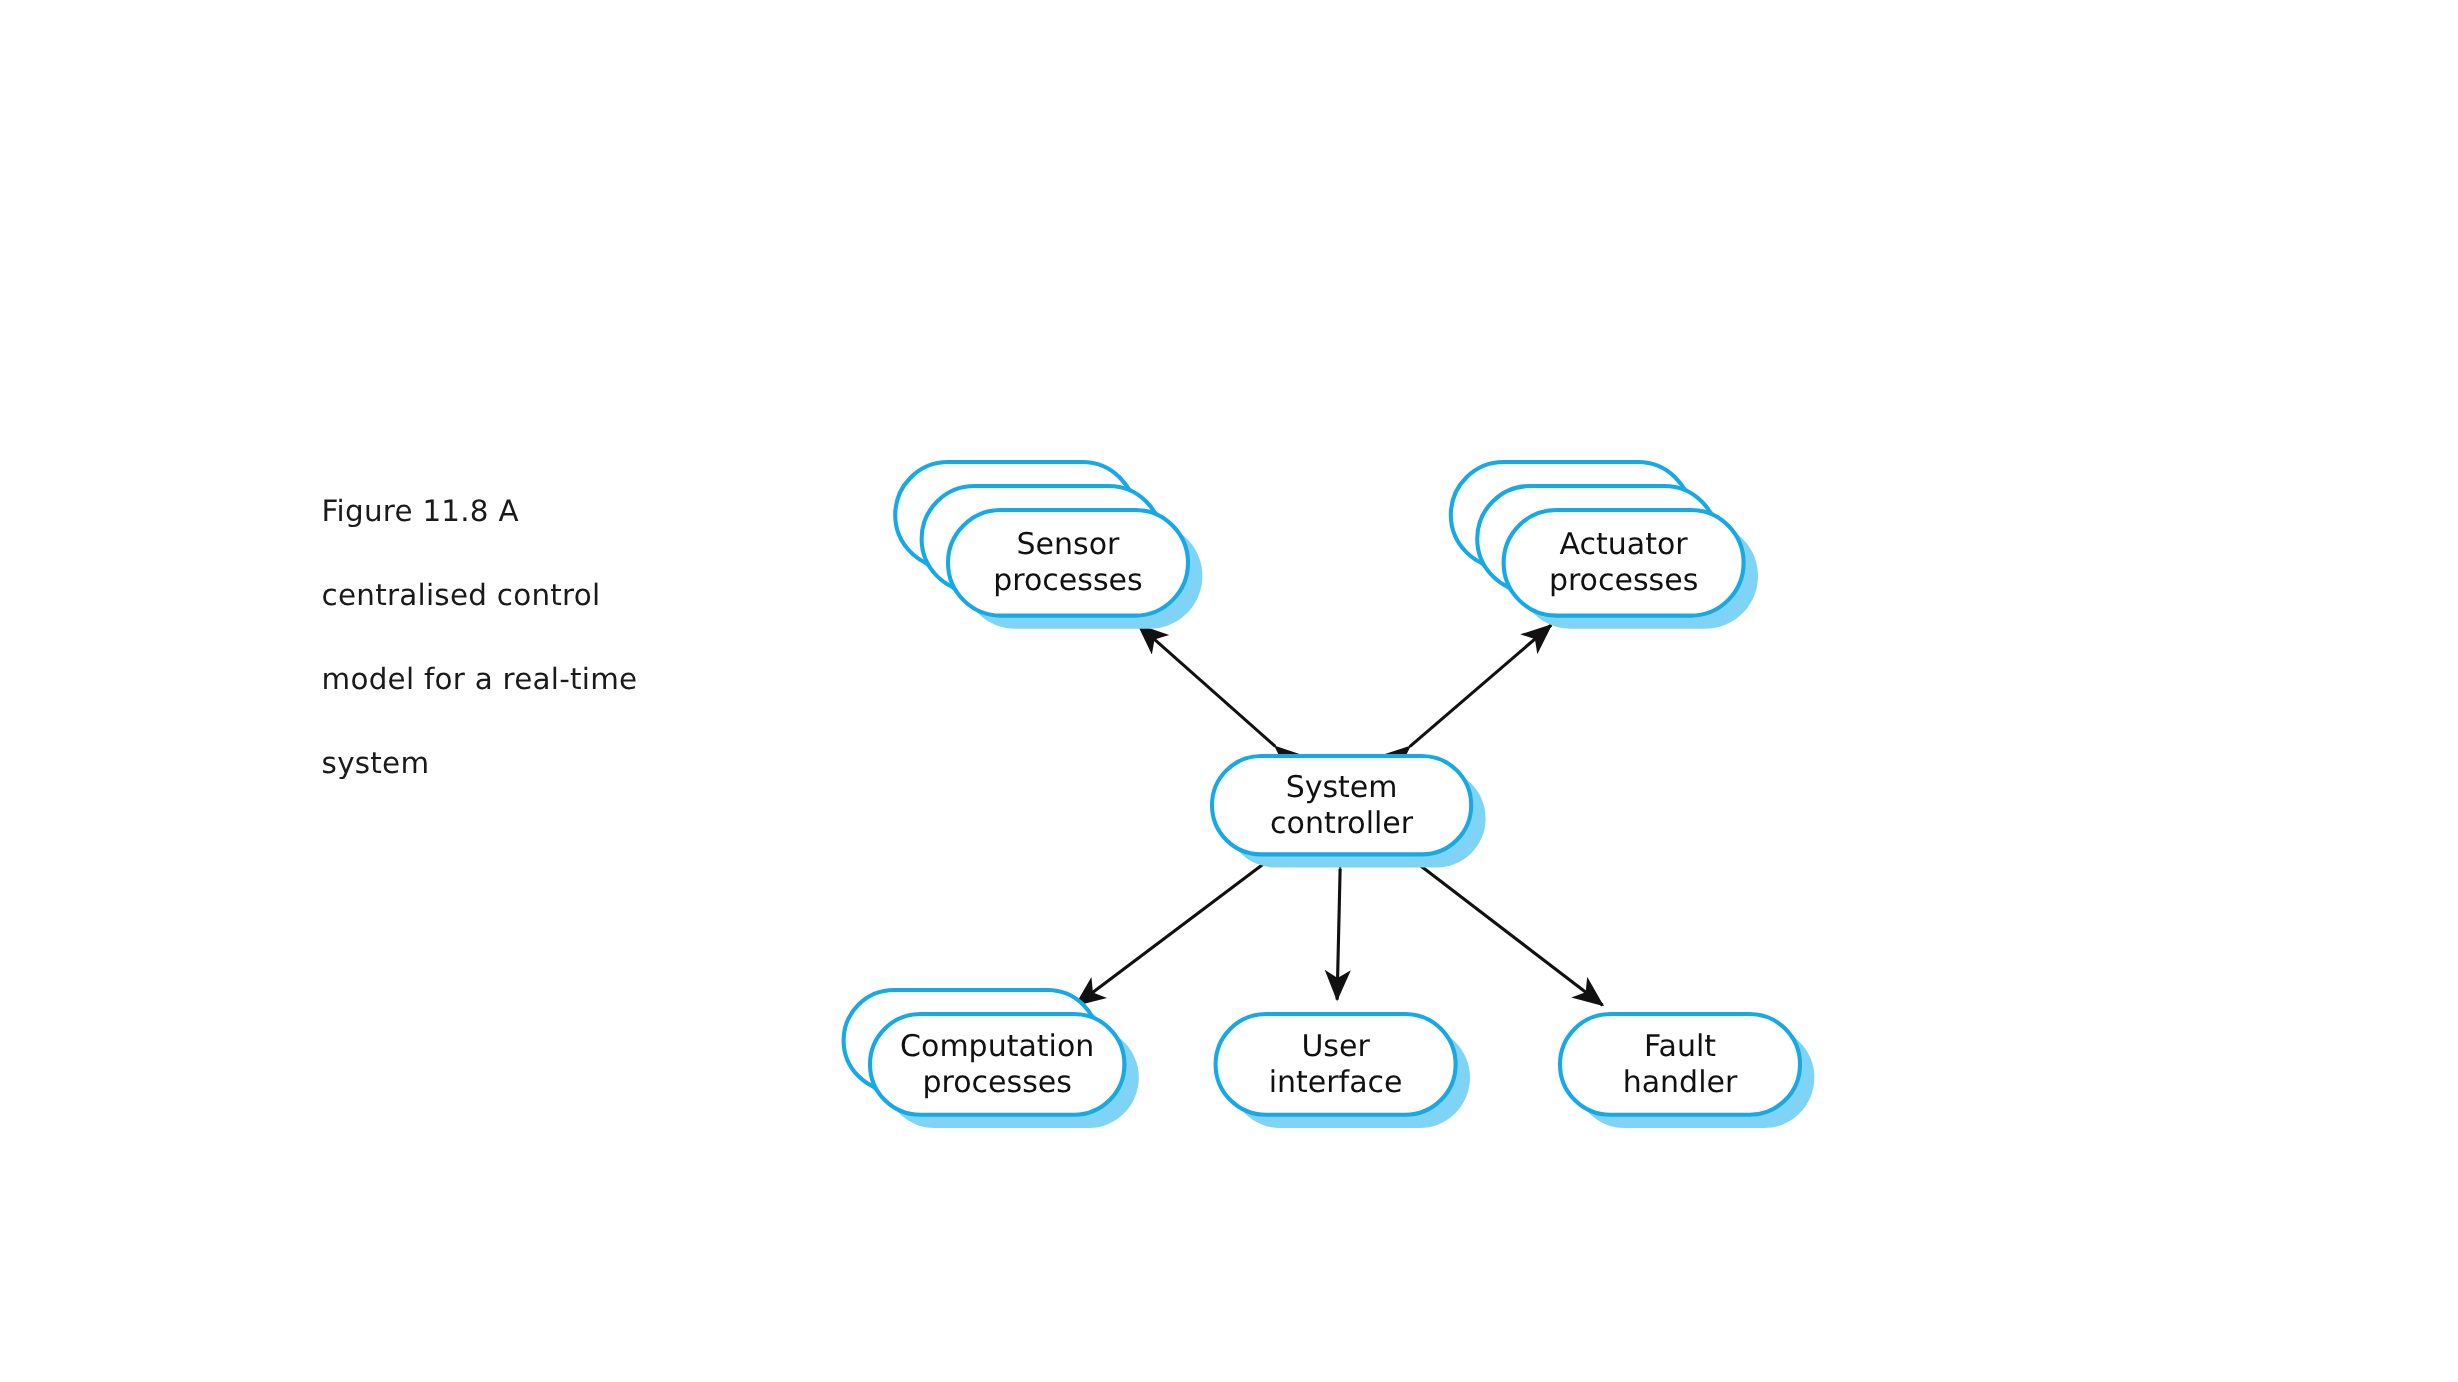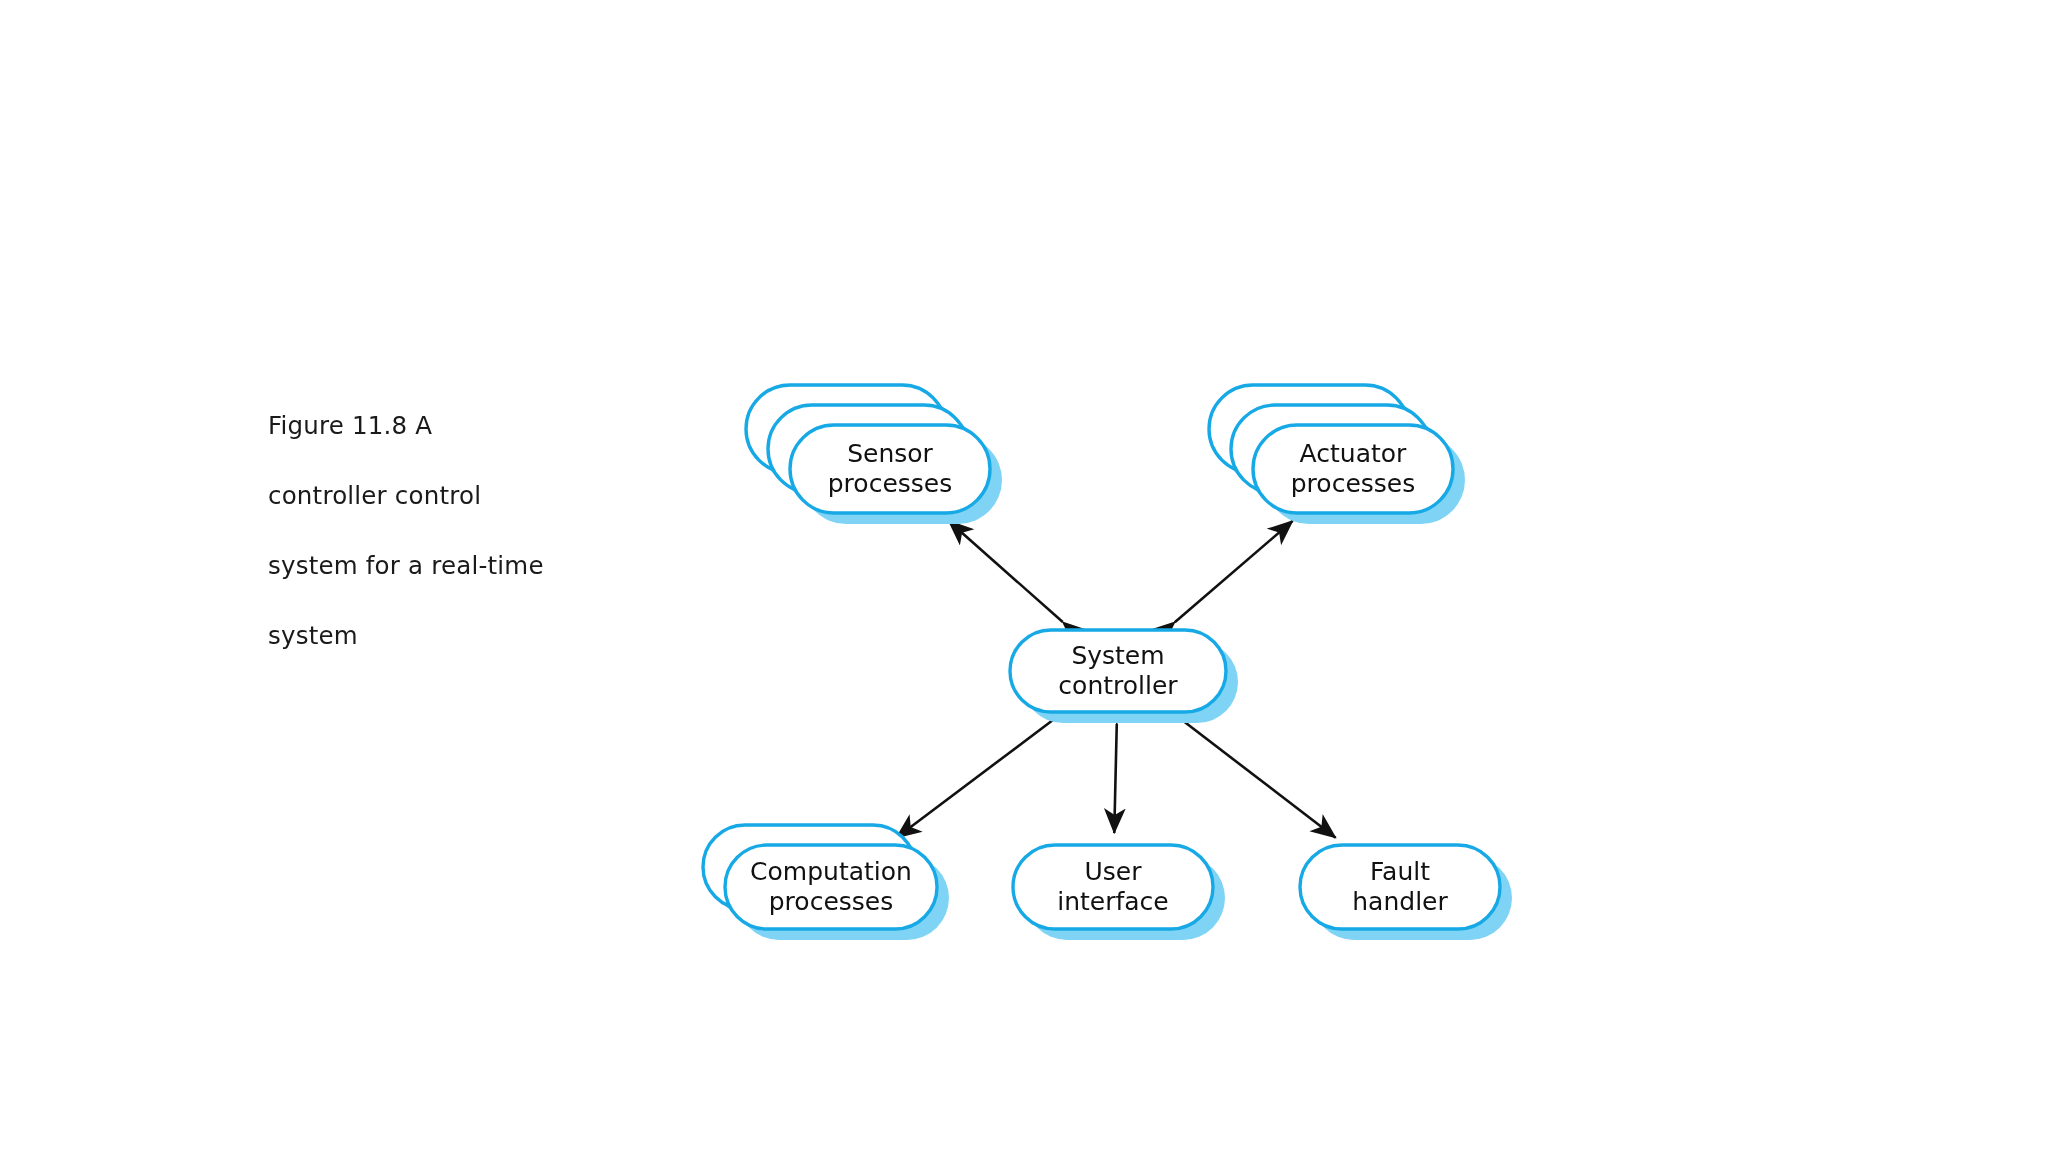--- a/index.html
+++ b/index.html
@@ -53,22 +53,22 @@
     pointer-events: none;
   }
 </style>
 </head>
 <body>
 
 <div id="canvas">
 
   <div id="caption">
     <div>Figure 11.8 A</div>
-    <div>controller control</div>
-    <div>system for a real-time</div>
+    <div>centralised control</div>
+    <div>model for a real-time</div>
     <div>system</div>
   </div>
 
   <svg id="diagram" viewBox="0 0 2048 1152">
     <defs>
       <marker id="arrowhead" markerWidth="12" markerHeight="12" refX="9.5" refY="4.2" orient="auto" markerUnits="strokeWidth">
         <path d="M 0 0 L 10 4.2 L 0 8.4 L 2.6 4.2 Z" fill="#111111"></path>
       </marker>
     </defs>
 

